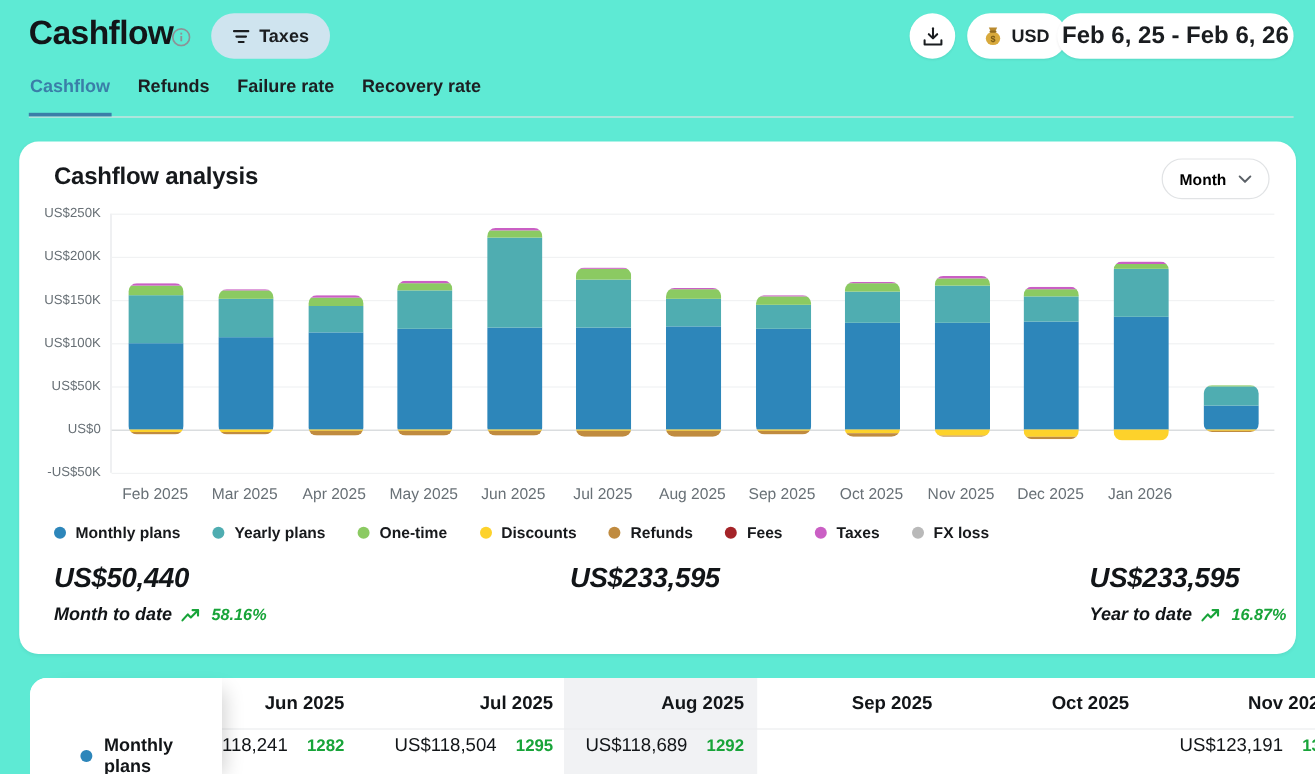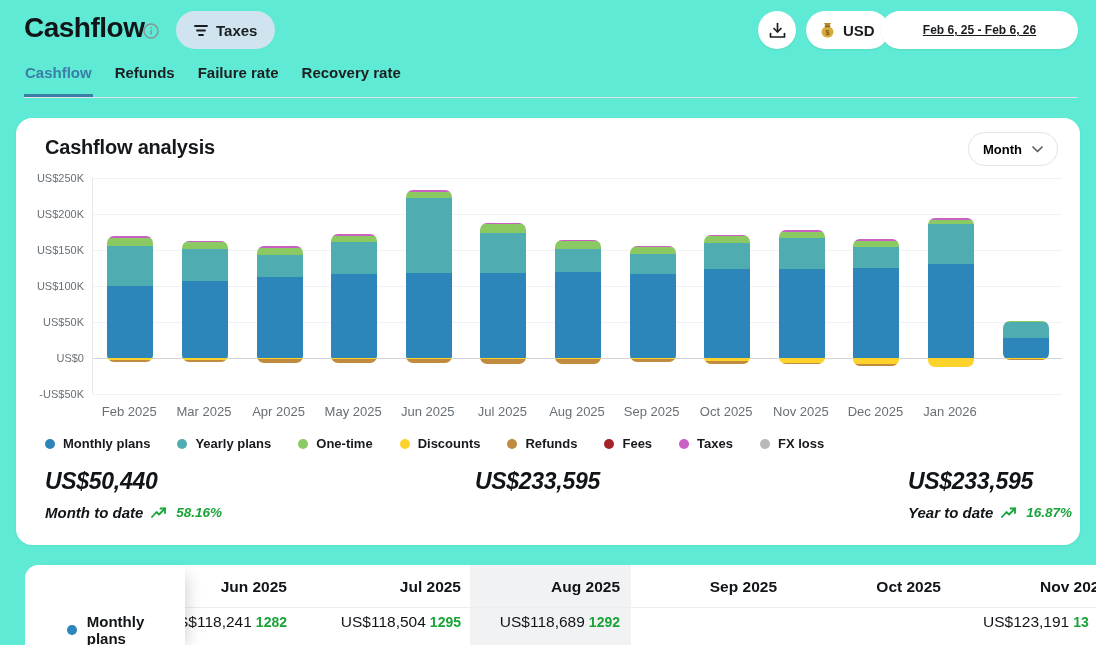--- a/index.html
+++ b/index.html
@@ -9,21 +9,21 @@
 
   
   .title { position:absolute; left:24px; top:12px; font-size:28px; font-weight:700; letter-spacing:-0.5px; color:#121518; }
   .info-ic { position:absolute; left:143px; top:23px; width:16px; height:16px; color:#8d9296; }
   .pill { display:flex; align-items:center; justify-content:center; gap:8px; border:none; cursor:pointer;
           font-family:inherit; font-size:15px; font-weight:600; color:#1a1d20; border-radius:19px; height:38px; }
   .filter-btn { position:absolute; left:176px; top:11px; padding:0 18px; background:#cfe4ef; }
   .dl-btn { position:absolute; left:758px; top:11px; width:38px; height:38px; border-radius:50%; background:#fff;
             box-shadow:0 1px 2px rgba(0,0,0,0.07); }
   .usd-btn { position:absolute; left:806px; top:11px; padding:0 14px; background:#fff; box-shadow:0 1px 2px rgba(0,0,0,0.07); }
-  .date-btn { position:absolute; left:881px; top:11px; width:197px; background:#fff; box-shadow:0 1px 2px rgba(0,0,0,0.07); font-size:12px;text-decoration:underline; }
+  .date-btn { position:absolute; left:881px; top:11px; width:197px; background:#fff; box-shadow:0 1px 2px rgba(0,0,0,0.07); font-size:20px; }
 
   
   .tabs { position:absolute; left:24px; top:62px; width:1054px; display:flex; gap:21px; border-bottom:1px solid #e2e2e2; }
   .tab { background:none; border:none; cursor:pointer; font-family:inherit; font-size:15px; font-weight:600; color:#1c1f22;
          padding:2px 1px 13px 1px; border-bottom:3px solid transparent; }
   .tab.active { color:#3a7ea8; border-bottom-color:#3a7ea8; }
 
   
   .card { position:absolute; left:16px; top:118px; width:1064px; height:427px; background:#fff; border-radius:16px;
           box-shadow:0 1px 3px rgba(0,0,0,0.05); }
@@ -48,21 +48,21 @@
   .stat .sub { margin-top:9px; display:flex; align-items:center; gap:8px; }
   .stat .slab { font-size:15px; font-weight:600; color:#121518; }
   .stat .chg { font-size:13.5px; font-weight:700; color:#18a439; }
 
   
   .tcard { position:absolute; left:25px; top:565px; width:1120px; height:90px; background:#fff; border-radius:14px 14px 0 0; }
   .thl { position:absolute; top:0; height:100%; background:#f1f2f4; }
   .thead-line { position:absolute; left:160px; right:0; top:42px; height:1px; background:#ecedee; }
   .hcell { position:absolute; top:13px; font-size:15.5px; font-weight:700; color:#121518; text-align:right; }
   .vcell { position:absolute; top:48px; font-size:15.5px; color:#121518; text-align:right; white-space:nowrap; }
-  .vcell .cnt { color:#18a439; font-size:14px; font-weight:600; margin-left:4px; }
+  .vcell .cnt { color:#18a439; font-size:14px; font-weight:600; margin-left:16px; }
   .rowcol { position:absolute; left:0; top:0; width:160px; height:100%; background:#fff; border-radius:14px 0 0 0;
             box-shadow:12px 0 16px -10px rgba(0,0,0,0.18); }
   .rowlab { position:absolute; left:42px; top:48px; display:flex; align-items:center; gap:10px; }
   .rowlab .dot { width:10px; height:10px; border-radius:50%; }
   .rowlab .txt { font-size:15px; font-weight:600; color:#121518; }
 
   svg { display:block; }
 </style>
 </head>
 <body>

